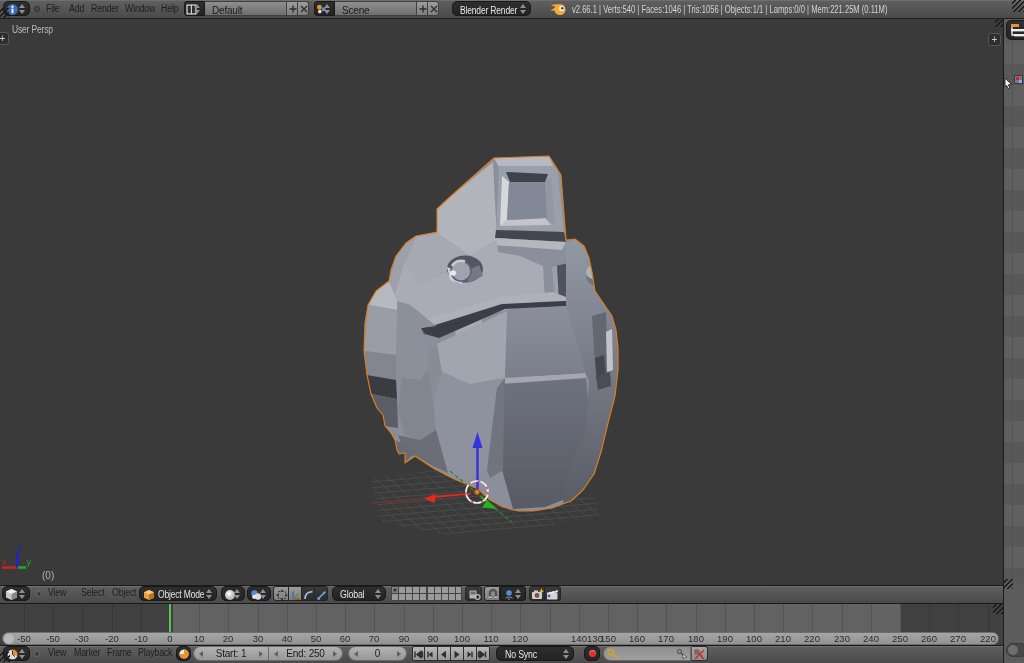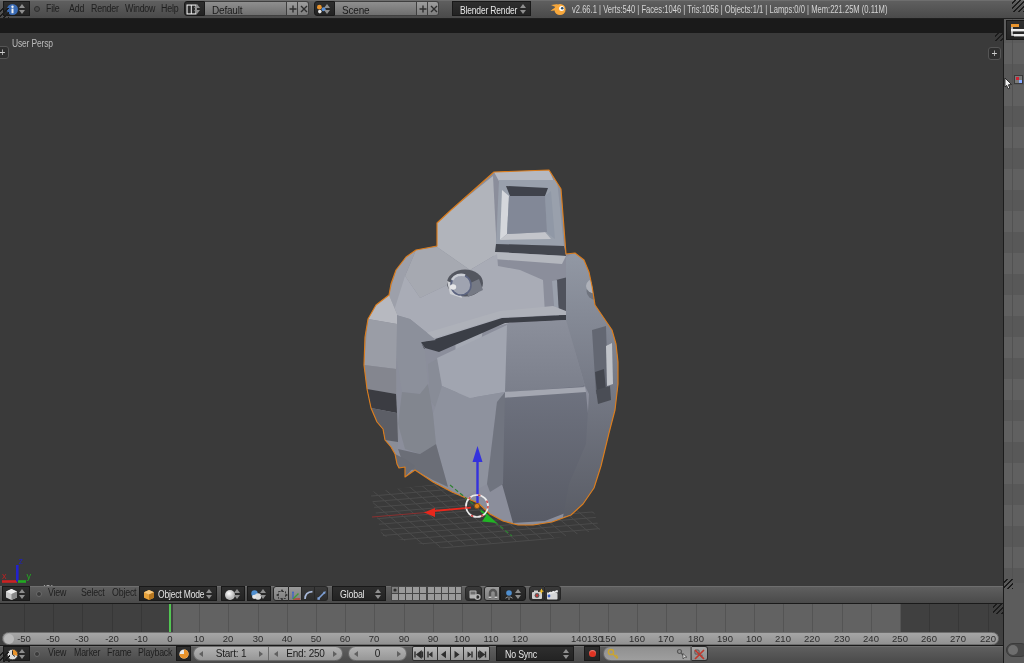--- a/index.html
+++ b/index.html
@@ -3,21 +3,21 @@
 <meta charset="utf-8">
 <style>
 * { margin:0; padding:0; box-sizing:border-box; }
 html,body { width:1024px; height:663px; overflow:hidden; background:#1a1a1a;
   font-family:"Liberation Sans", sans-serif; }
 #root { position:absolute; top:0; left:0; width:1024px; height:663px; }
 .abs { position:absolute; }
 .hdr { background:linear-gradient(#606060,#4a4a4a); box-shadow:inset 0 1px 0 #6e6e6e; }
 .mtxt { font-size:10px; letter-spacing:-0.2px; color:#1e1e1e; white-space:nowrap; transform:scaleX(0.88); transform-origin:0 50%; }
 .ddk { background:linear-gradient(#2e2e2e,#232323); border:1px solid #191919;
-  border-radius:0; color:#e4e4e4; font-size:10px; white-space:nowrap; }
+  border-radius:5px; color:#e4e4e4; font-size:10px; white-space:nowrap; }
 .arrows { position:absolute; right:3px; top:50%; transform:translateY(-50%);
   width:7px; height:10px; }
 .arrows:before { content:""; position:absolute; top:0; left:0;
   border-left:3.5px solid transparent; border-right:3.5px solid transparent;
   border-bottom:4px solid #8f8f8f; }
 .arrows:after { content:""; position:absolute; bottom:0; left:0;
   border-left:3.5px solid transparent; border-right:3.5px solid transparent;
   border-top:4px solid #8f8f8f; }
 .lbtn { background:linear-gradient(#b7b7b7,#969696); border:1px solid #2e2e2e;
   border-radius:2px; }
@@ -108,21 +108,21 @@
       <circle cx="10" cy="7.5" r="5.6" fill="#f8a83c"></circle>
       <circle cx="11.6" cy="6.6" r="2.5" fill="#fdfdfd"></circle>
       <circle cx="12.2" cy="6.2" r="1.3" fill="#2a4f6e"></circle>
       <path d="M1 3 L8 2 L5.5 5 Z" fill="#f8a83c"></path>
       <path d="M0.5 9 C3 6.5 6 5 9 5 L7.5 8 Z" fill="#f8a83c"></path>
     </svg>
     <div class="abs hatch-tr" style="left:1012px;top:0px;width:12px;height:12px;"></div>
     <div class="abs" style="left:572px;top:4px;font-size:10px;letter-spacing:0;color:#d4d4d4;white-space:nowrap;transform:scaleX(0.76);transform-origin:0 50%;">v2.66.1 | Verts:540 | Faces:1046 | Tris:1056 | Objects:1/1 | Lamps:0/0 | Mem:221.25M (0.11M)</div>
   </div>
 
-  <div class="abs" id="view3d" style="left:0;top:19px;width:1003px;height:566px;background:#3a3a3a;overflow:hidden;margin-top:14px;">
+  <div class="abs" id="view3d" style="left:0;top:19px;width:1003px;height:566px;background:#3a3a3a;overflow:hidden;">
     <svg class="abs" style="left:0;top:0;" width="1003" height="566" viewBox="0 19 1003 566">
       <defs>
         <linearGradient id="lobeg" x1="0" y1="0" x2="0.25" y2="1">
           <stop offset="0" stop-color="#868a97"></stop>
             <stop offset="0.55" stop-color="#6f7380"></stop>
             <stop offset="1" stop-color="#565963"></stop>
         </linearGradient>
         <linearGradient id="jawg" x1="0" y1="0" x2="0" y2="1">
           <stop offset="0" stop-color="#6e7280"></stop>
             <stop offset="1" stop-color="#585b65"></stop>

